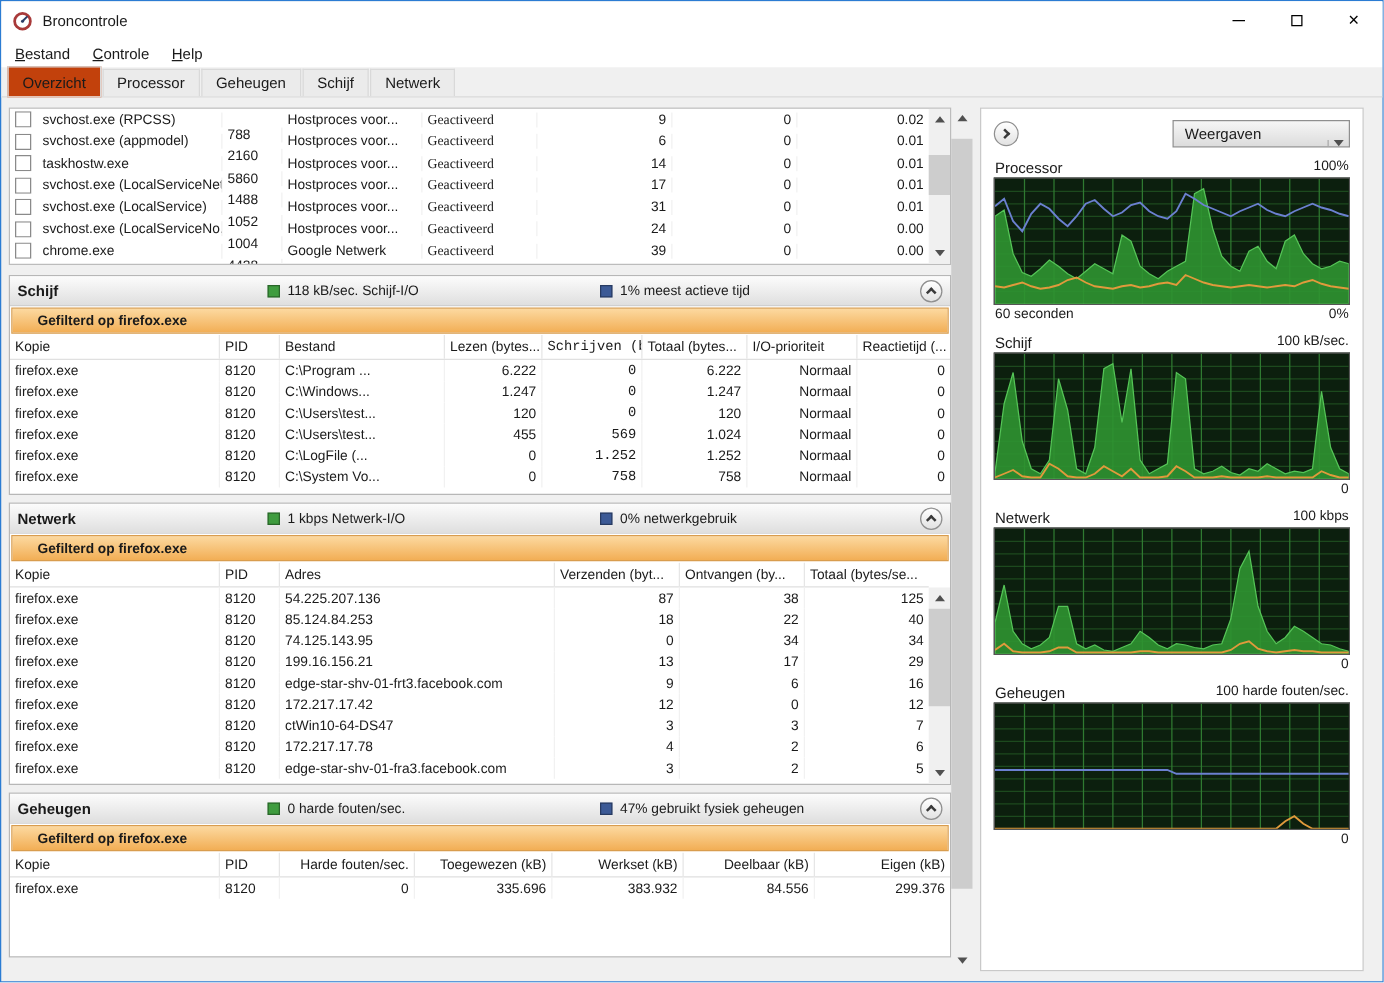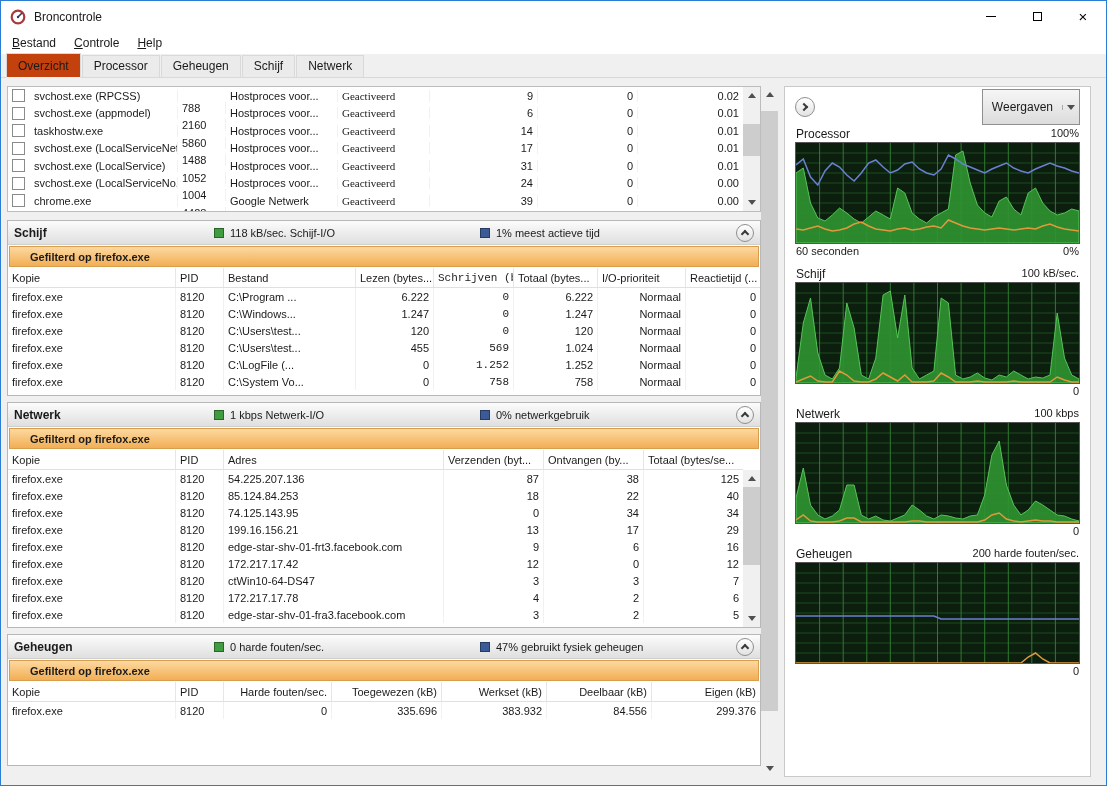--- a/index.html
+++ b/index.html
@@ -87,21 +87,21 @@
   
   .n-name{width:168px;} .n-pid{width:48px;} .n-addr{width:220px;} .n-send{width:100px;} .n-recv{width:100px;} .n-total{width:99px;border-right:none;}
   
   .m-name{width:168px;} .m-pid{width:48px;} .m-faults{width:108px;} .m-comm{width:110px;} .m-ws{width:105px;} .m-share{width:105px;} .m-priv{width:108px;border-right:none;}
   .net-sb { top:20px; }
 
   
   .panel-toolbar { height:26px; display:flex; align-items:center; margin-bottom:6px; }
   .panel-collapse { width:20px; height:20px; border-radius:50%; border:1px solid #8f8f8f; background:linear-gradient(#fff,#e2e2e2); display:flex; align-items:center; justify-content:center; }
   .chev-right { width:6px; height:6px; border-top:2px solid #3a3a3a; border-right:2px solid #3a3a3a; transform:rotate(45deg); margin-left:-2px; }
-  .views-btn { margin-left:auto; height:36px; display:flex; border:1px solid #8f8f8f; background:linear-gradient(#f6f6f6,#dcdcdc); align-items:center; }
+  .views-btn { margin-left:auto; height:22px; display:flex; border:1px solid #8f8f8f; background:linear-gradient(#f6f6f6,#dcdcdc); align-items:flex-end;gap:44px; }
   .views-label { padding:3px 9px; font-size:12px; }
   .views-arrow { width:17px; border-left:1px solid #a9a9a9; display:flex; align-items:center; justify-content:center; }
   .chart-group { margin-bottom:8px; }
   .chart-label-row, .chart-footer-row { display:flex; justify-content:space-between; font-size:11px; padding:1px 1px; }
   .chart-title { font-size:12px; }
   .graph-canvas { width:285px; height:102px; border:1px solid #555; background:#0c1f0e; }
   .graph-canvas svg { display:block; }
 </style>
 </head>
 <body>
@@ -623,21 +623,21 @@
             </svg>
           </div>
           <div class="chart-footer-row">
             <span class="chart-footer-left"></span>
             <span class="chart-min">0</span>
           </div>
         </div>
         <div class="chart-group">
           <div class="chart-label-row">
             <span class="chart-title">Geheugen</span>
-            <span class="chart-max">200 harde fouten/sec.</span>
+            <span class="chart-max">100 harde fouten/sec.</span>
           </div>
           <div class="graph-canvas">
             <svg width="283" height="100" viewBox="0 0 283 100" preserveAspectRatio="none">
               <rect width="283" height="100" fill="#0c1f0e"></rect>
               <line x1="0" y1="10.0" x2="283" y2="10.0" stroke="#1c4a1e" stroke-width="1"></line>
               <line x1="0" y1="20.0" x2="283" y2="20.0" stroke="#1c4a1e" stroke-width="1"></line>
               <line x1="0" y1="30.0" x2="283" y2="30.0" stroke="#1c4a1e" stroke-width="1"></line>
               <line x1="0" y1="40.0" x2="283" y2="40.0" stroke="#1c4a1e" stroke-width="1"></line>
               <line x1="0" y1="50.0" x2="283" y2="50.0" stroke="#1c4a1e" stroke-width="1"></line>
               <line x1="0" y1="60.0" x2="283" y2="60.0" stroke="#1c4a1e" stroke-width="1"></line>

